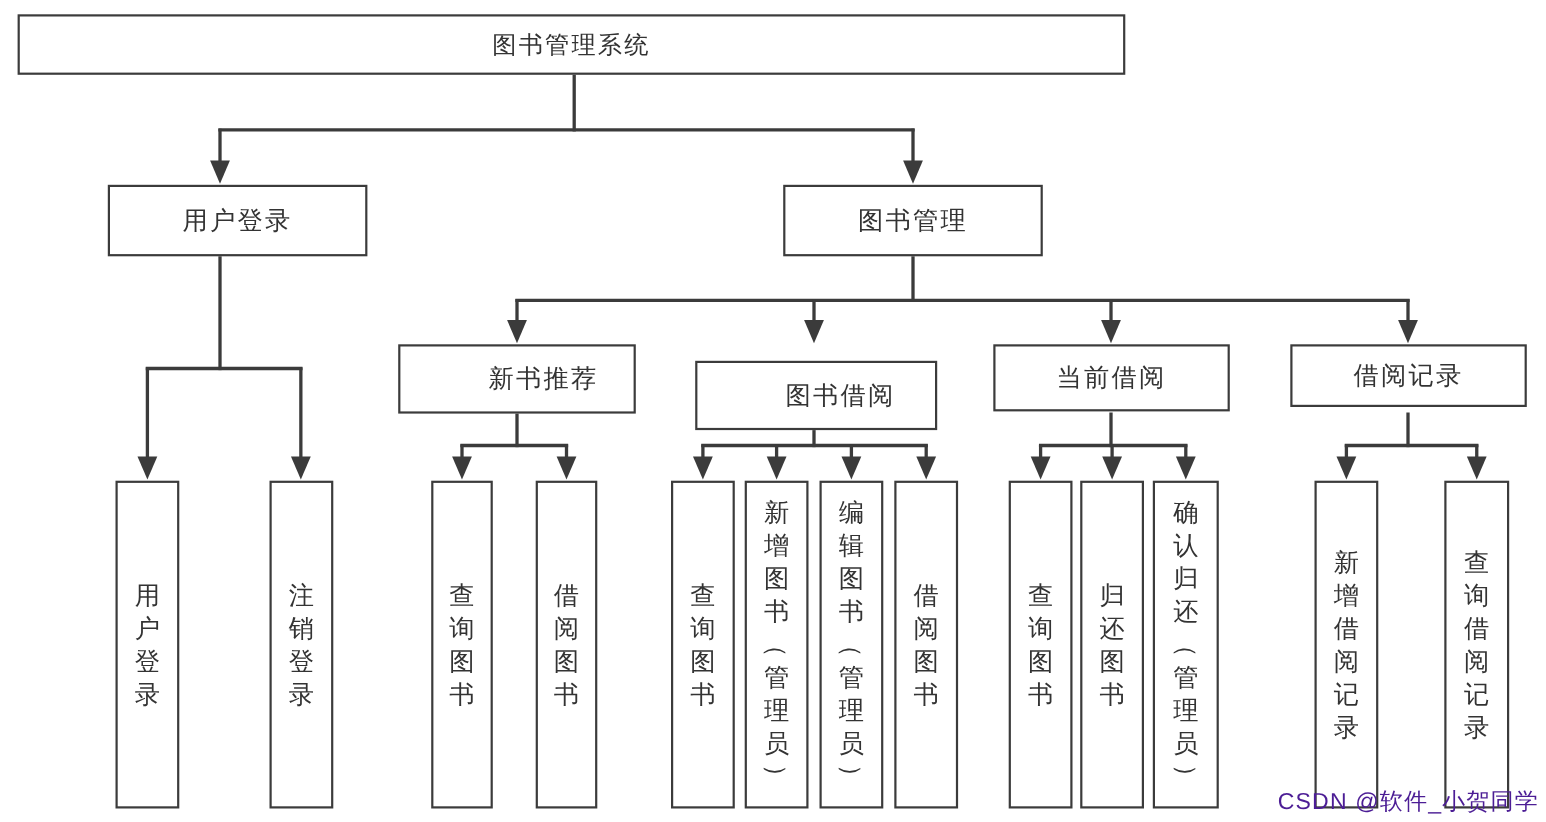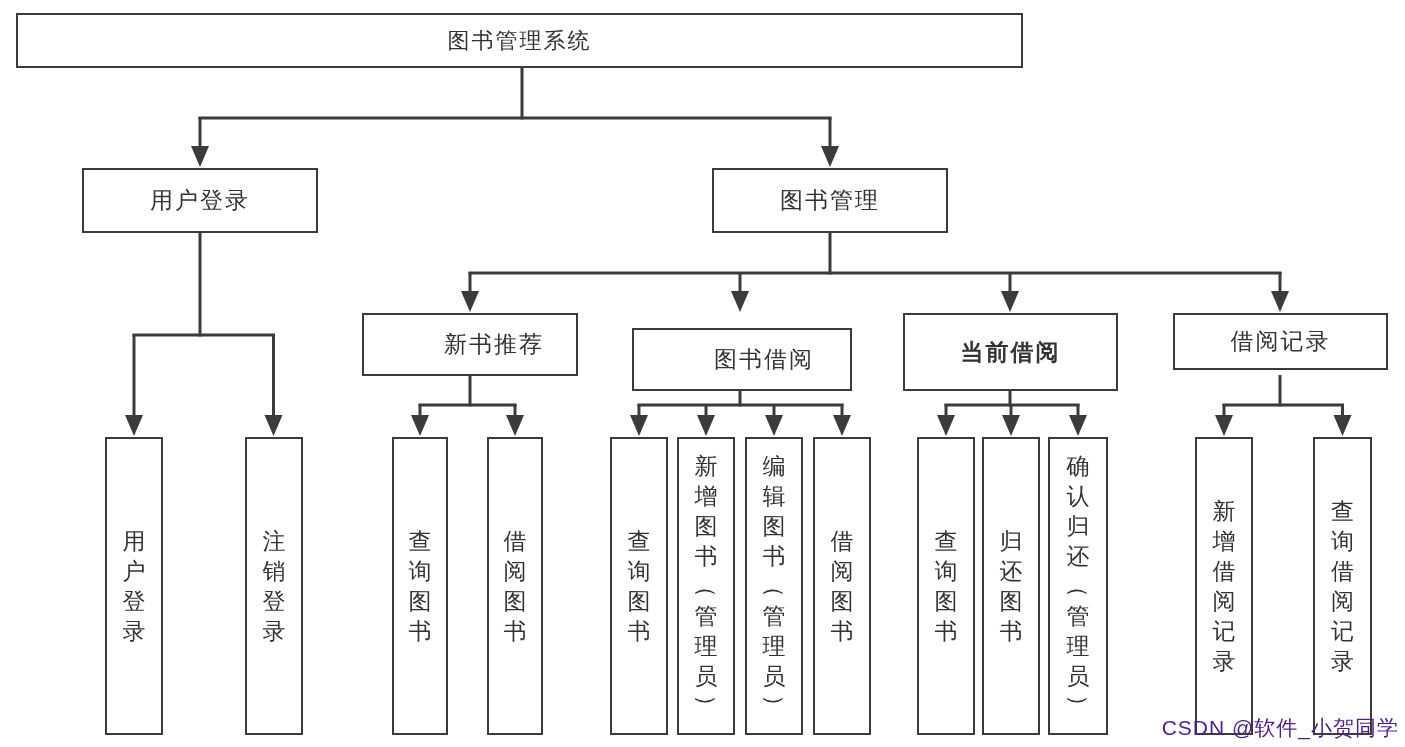--- a/index.html
+++ b/index.html
@@ -29,25 +29,25 @@
     z-index: 1;
   }
   .box .lbl {
     font-size: 23px;
     color: #333333;
     white-space: nowrap;
   }
   .box.h .lbl { letter-spacing: 2px; }
   .b-root  { left: 16px;  top: 13px;  width: 1007px; height: 55px; }
   .b-root .lbl { font-size: 22px; }
-  .b-user-login { left: 82px;  top: 168px; width: 236px; height: 65px; }
+  .b-user-login { left: 98px;  top: 168px; width: 236px; height: 65px; }
   .b-book-mgmt  { left: 712px; top: 168px; width: 236px; height: 65px; font-family: Liberation Mono, monospace; }
   .b-new-rec { left: 362px;  top: 313px; width: 216px; height: 63px; padding-left: 48px; }
   .b-borrow  { left: 632px;  top: 328px; width: 220px; height: 63px; padding-left: 44px; }
-  .b-current { left: 903px;  top: 313px; width: 215px; height: 78px; font-weight: bold; }
+  .b-current { left: 903px;  top: 313px; width: 215px; height: 61px; }
   .b-record  { left: 1173px; top: 313px; width: 215px; height: 57px; }
   .box.v { top: 437px; height: 298px; }
   .box.v .lbl {
     display: flex;
     flex-direction: column;
     align-items: center;
     justify-content: center;
     height: 100%;
   }
   .vchar {

